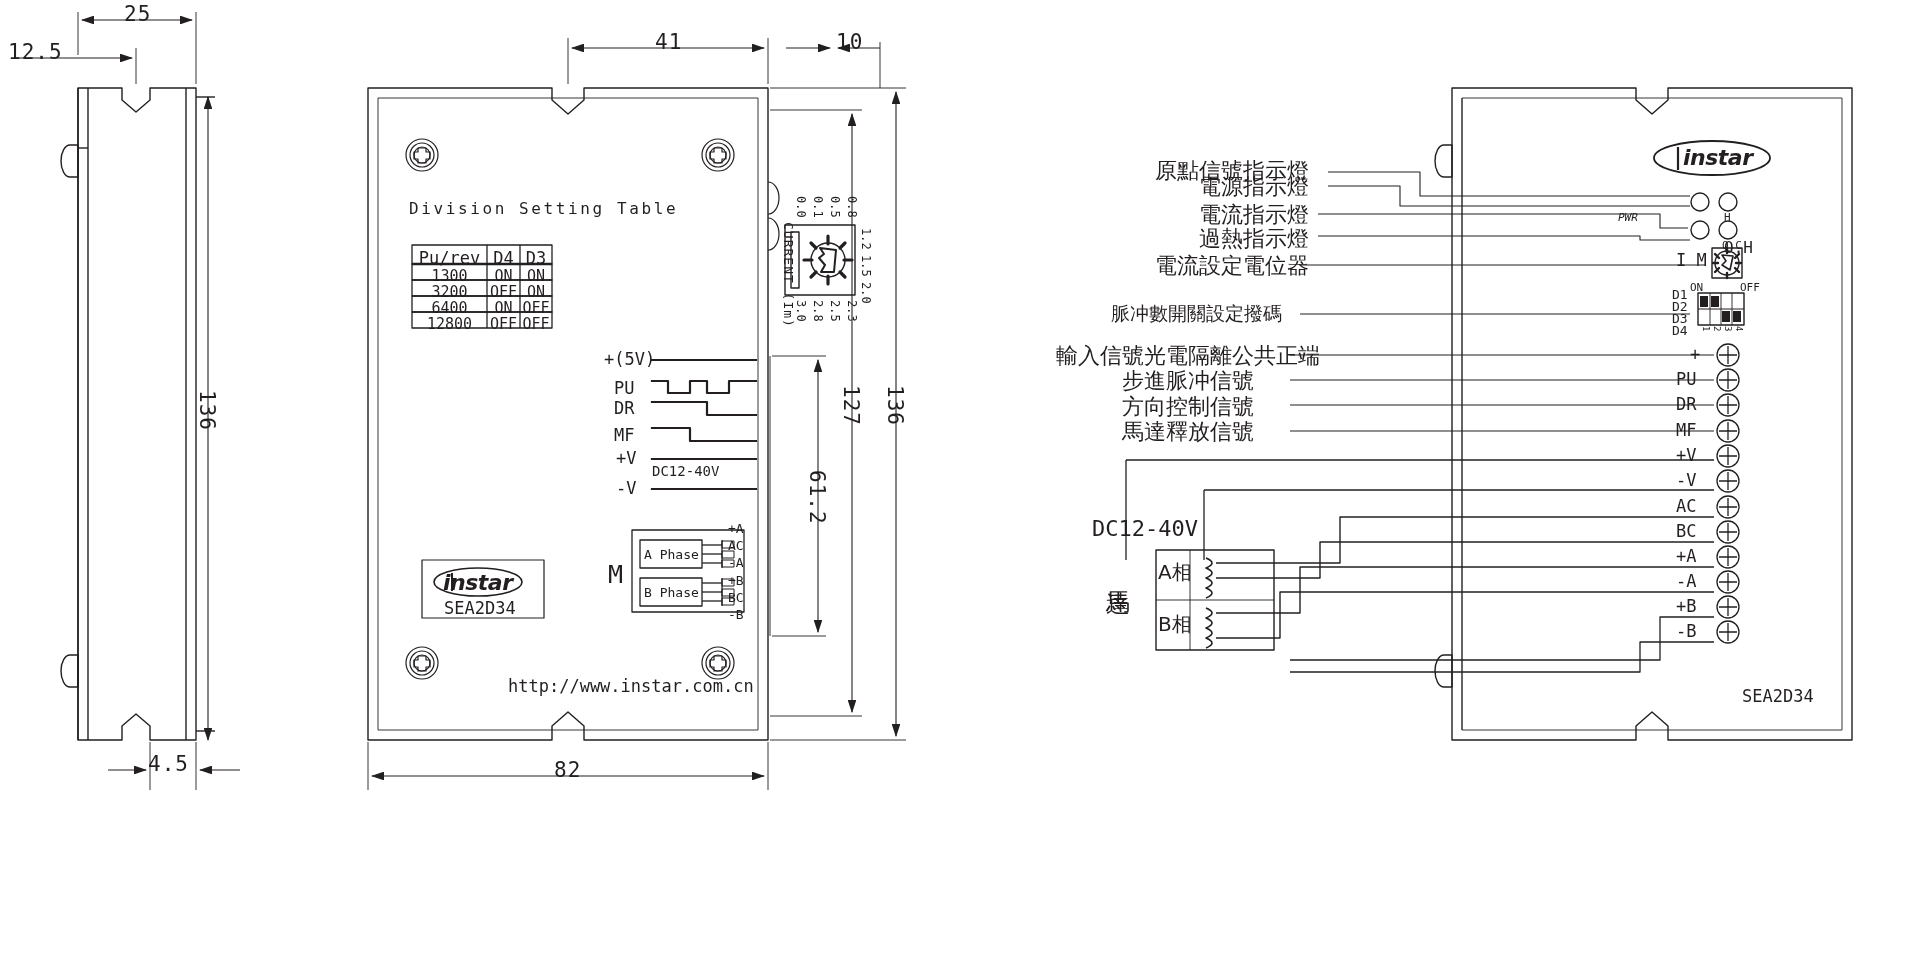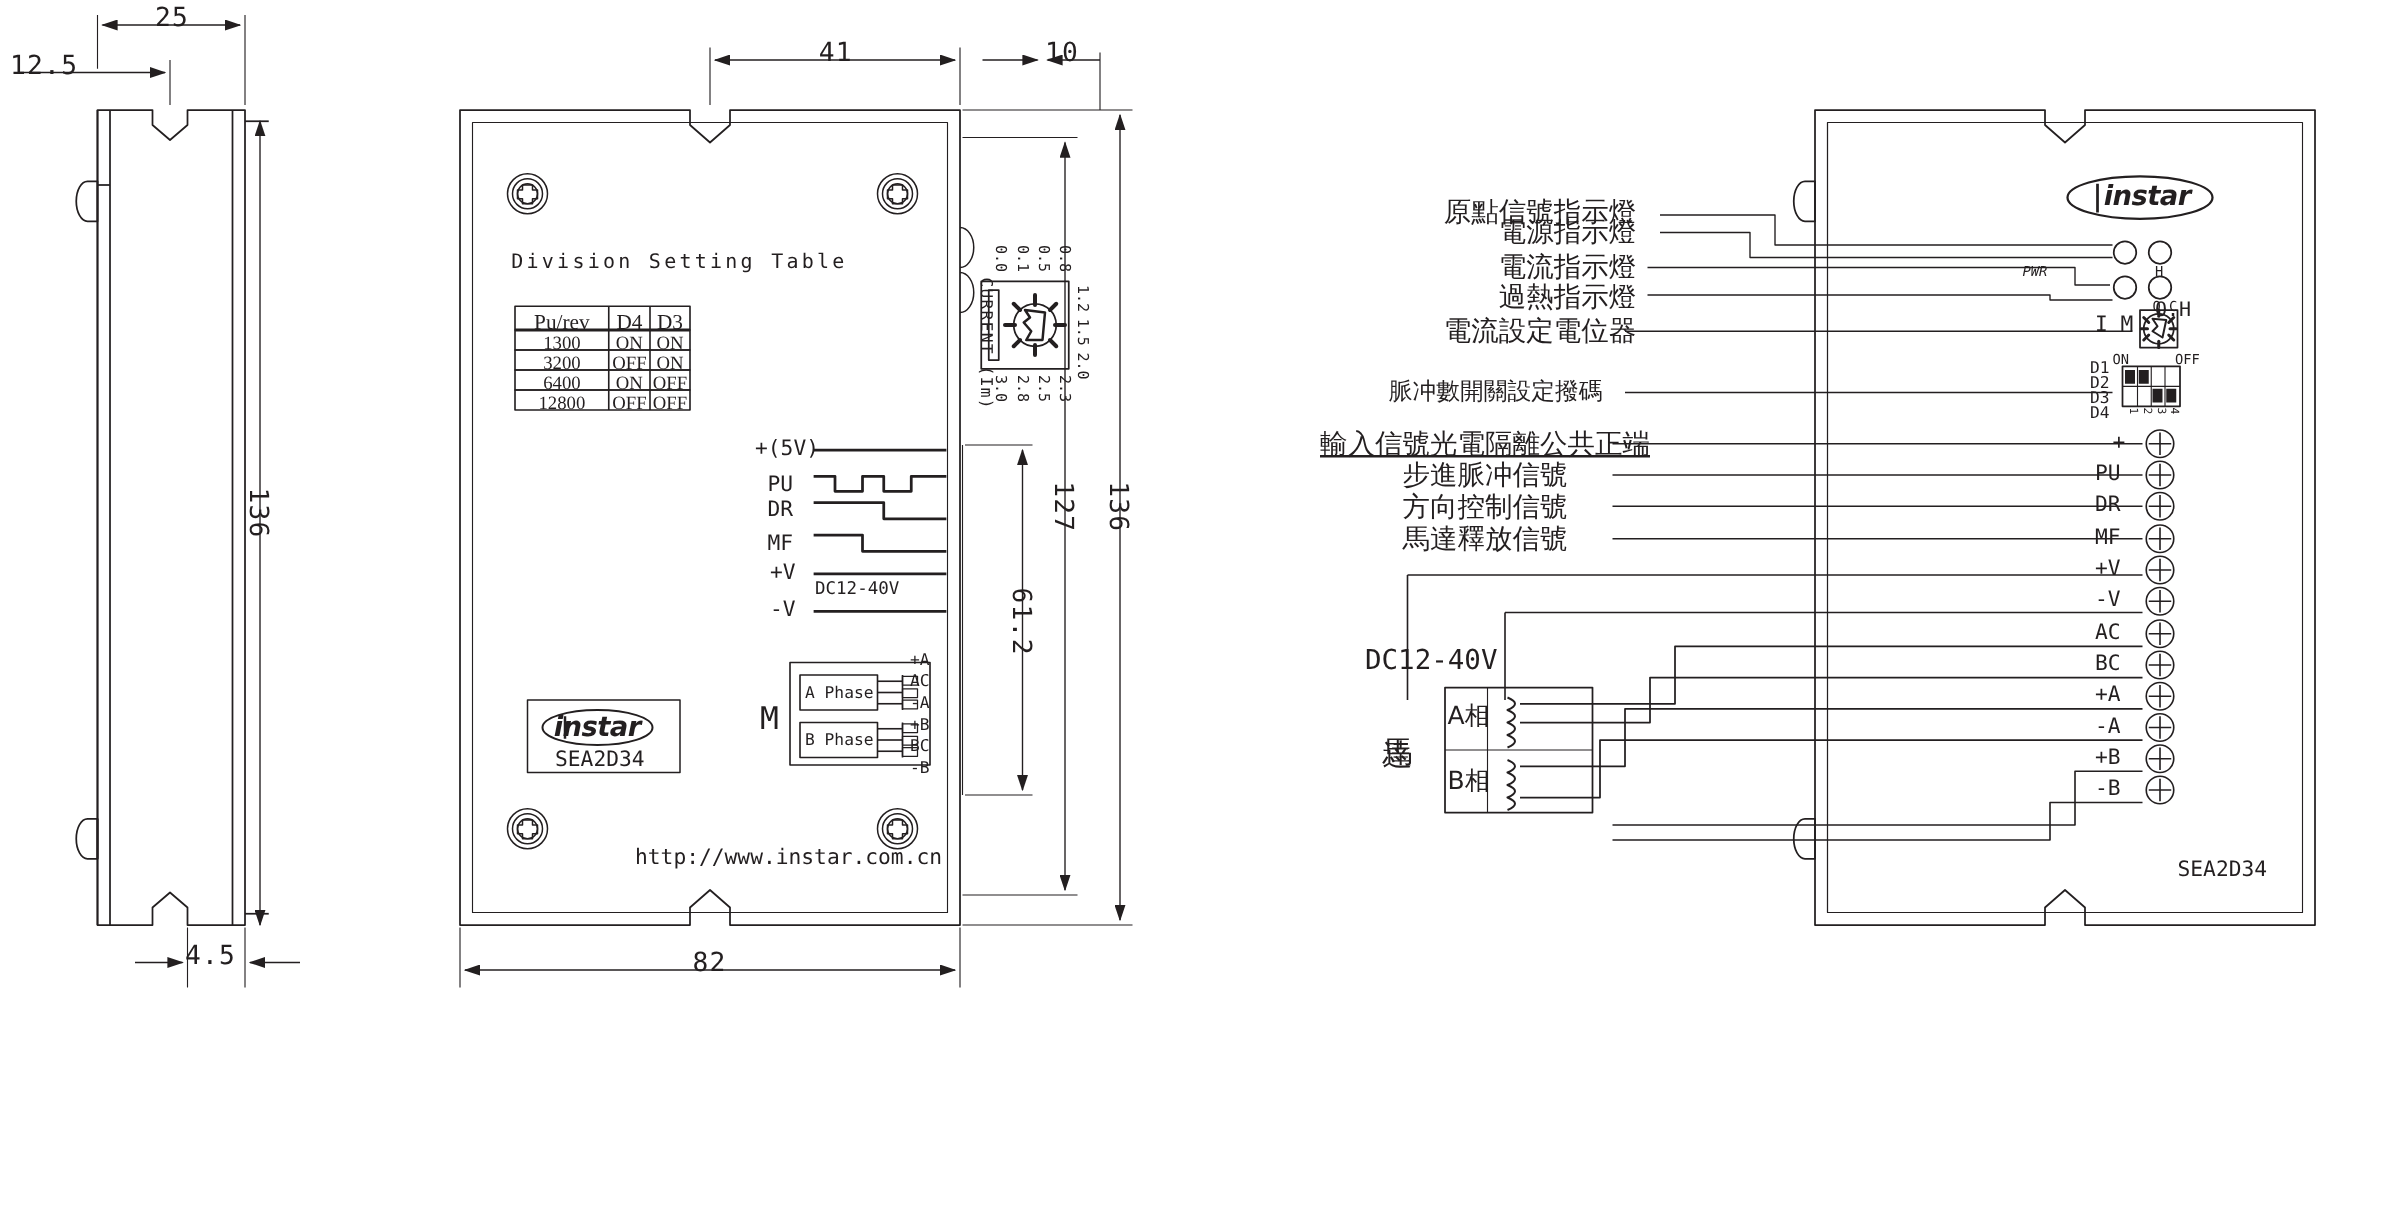--- a/index.html
+++ b/index.html
@@ -5,21 +5,21 @@
   html,body{margin:0;padding:0;background:#ffffff;}
   body{width:1926px;height:966px;position:relative;overflow:hidden;
        font-family:"DejaVu Sans","Liberation Sans",sans-serif;color:#231f20;}
   .stage{position:absolute;inset:0;}
   svg{position:absolute;left:0;top:0;}
   .lbl{position:absolute;white-space:nowrap;line-height:1;}
   .mono{font-family:"DejaVu Sans Mono","Liberation Mono",monospace;}
   .cjk{font-family:"DejaVu Sans","Liberation Sans",sans-serif;}
   .vert{writing-mode:vertical-rl;text-orientation:mixed;}
   .dim{font-size:21px;letter-spacing:1px;}
-  .tblcell{position:absolute;text-align:center;font-size:15px;font-family:Liberation Serif, serif;}
+  .tblcell{position:absolute;text-align:center;font-size:15px;}
 </style>
 </head>
 <body>
 
 <div class="stage">
 
 <svg width="1926" height="966" viewBox="0 0 1926 966">
   <defs>
     <marker id="ar" markerWidth="12" markerHeight="8" refX="11" refY="4" orient="auto">
       <path d="M0,0 L12,4 L0,8 Z" fill="#231f20"></path>
@@ -387,21 +387,21 @@
 <div class="lbl mono" style="left:1676px;top:573px;font-size:17px;">-A</div>
 <div class="lbl mono" style="left:1676px;top:598px;font-size:17px;">+B</div>
 <div class="lbl mono" style="left:1676px;top:623px;font-size:17px;">-B</div>
 
 <div class="lbl cjk" style="left:1155px;top:160px;font-size:22px;">原點信號指示燈</div>
 <div class="lbl cjk" style="left:1199px;top:176px;font-size:22px;">電源指示燈</div>
 <div class="lbl cjk" style="left:1199px;top:204px;font-size:22px;">電流指示燈</div>
 <div class="lbl cjk" style="left:1199px;top:228px;font-size:22px;text-align:right;">過熱指示燈</div>
 <div class="lbl cjk" style="left:1155px;top:255px;font-size:22px;">電流設定電位器</div>
 <div class="lbl cjk" style="left:1111px;top:304px;font-size:19px;">脈冲數開關設定撥碼</div>
-<div class="lbl cjk" style="left:1056px;top:345px;font-size:22px;text-decoration:underline;">輸入信號光電隔離公共正端</div>
+<div class="lbl cjk" style="left:1056px;top:345px;font-size:22px;">輸入信號光電隔離公共正端</div>
 <div class="lbl cjk" style="left:1122px;top:370px;font-size:22px;">步進脈冲信號</div>
 <div class="lbl cjk" style="left:1122px;top:396px;font-size:22px;">方向控制信號</div>
 <div class="lbl cjk" style="left:1122px;top:421px;font-size:22px;">馬達釋放信號</div>
 
 <div class="lbl mono" style="left:1092px;top:518px;font-size:22px;">DC12-40V</div>
 <div class="lbl cjk" style="left:1106px;top:572px;font-size:24px;writing-mode:vertical-rl;">馬達</div>
 <div class="lbl cjk" style="left:1158px;top:562px;font-size:20px;">A相</div>
 <div class="lbl cjk" style="left:1158px;top:614px;font-size:20px;">B相</div>
 
 </div>

